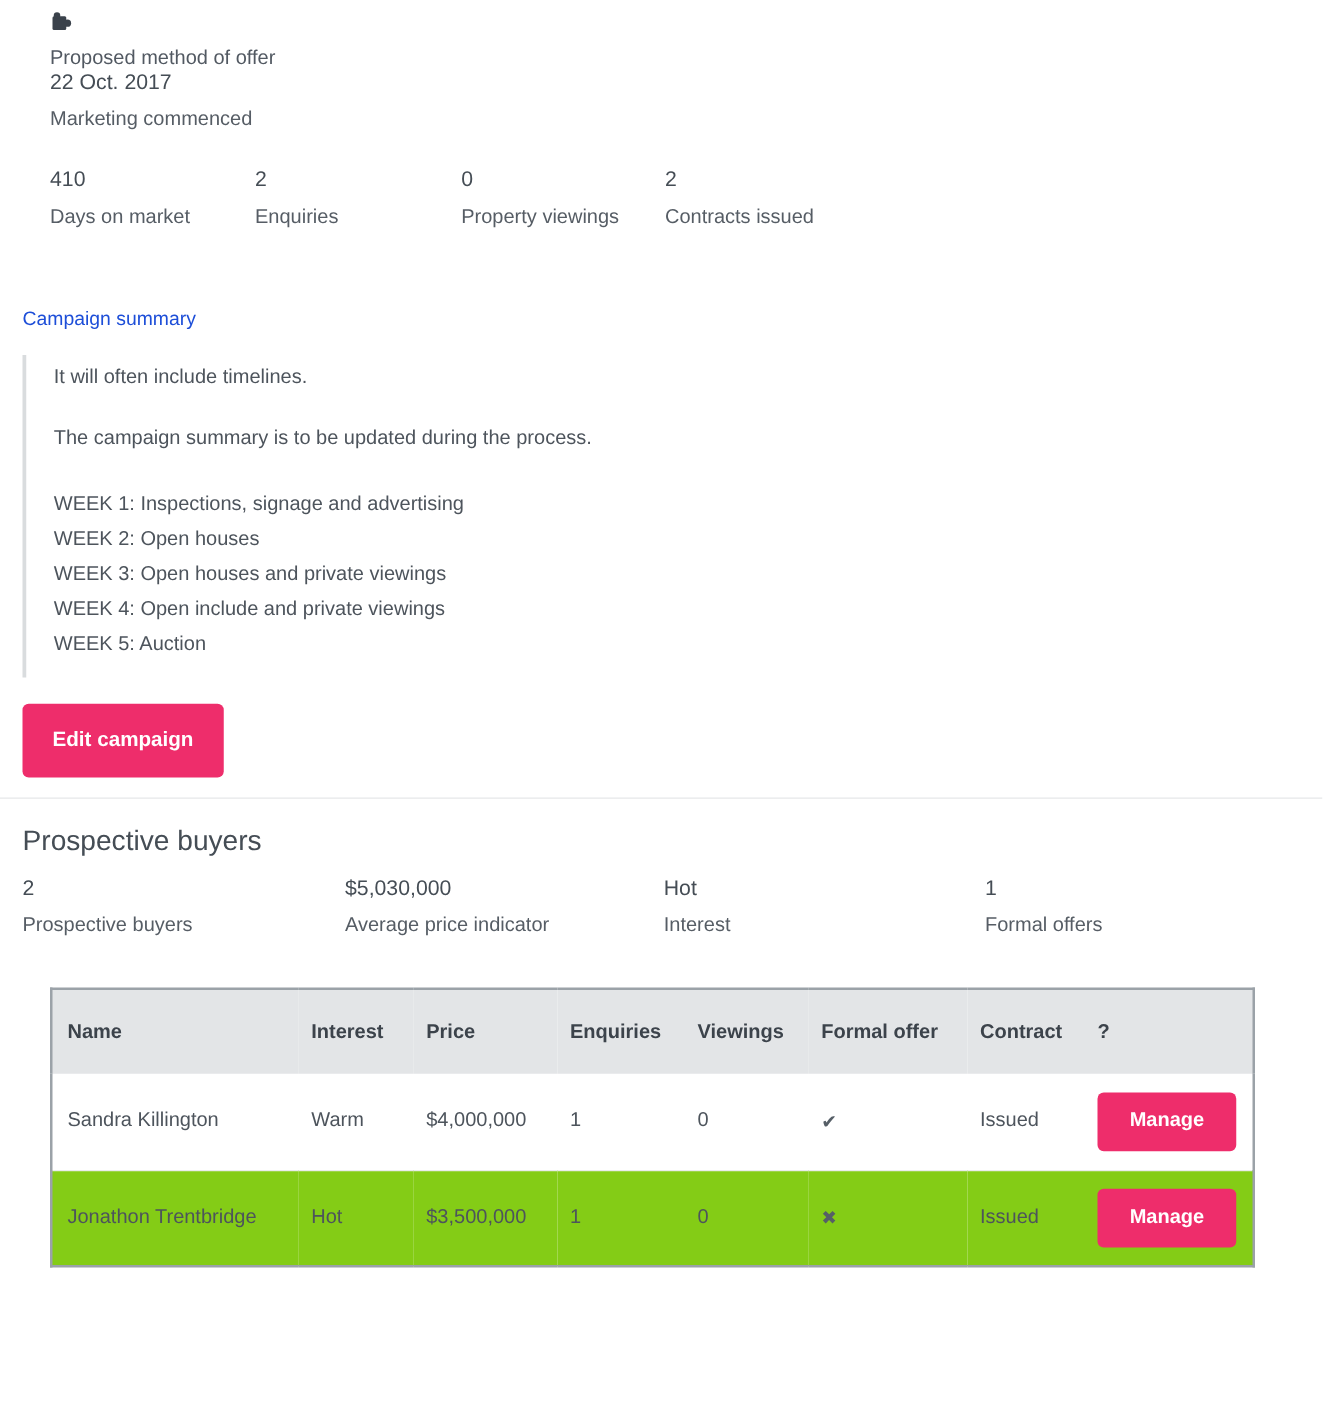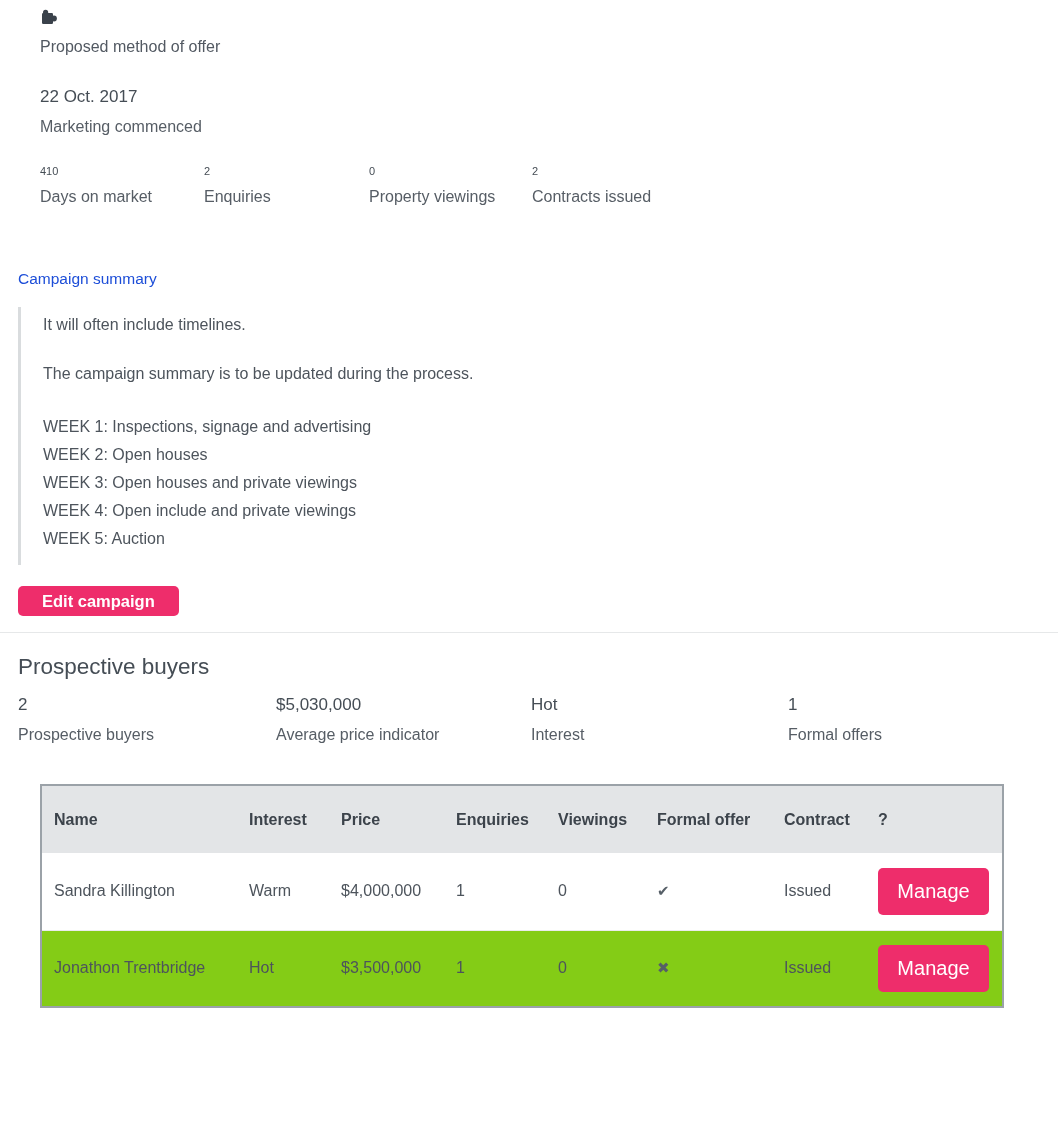--- a/index.html
+++ b/index.html
@@ -10,46 +10,46 @@
     -webkit-font-smoothing: antialiased;
   }
 
   
   .top { padding: 9px 0 0 40px; }
   .icon-wrap { height: 20px; }
   .mos-label { margin-top: 9px; font-size: 16px; color: #525962; }
   .field { }
   .field .value { font-size: 17px; color: #454d55; }
   .field .label { margin-top: 11px; font-size: 16px; color: #565d65; }
-  .f-marketing { margin-top: 31px; }
+  .f-marketing { }
   .f-price { margin-top: 29px; }
 
   .stats-row { display: flex; margin-top: 29px; }
   .stats-row .stat { }
-  .stat .value { font-size: 11px; color: #454d55; }
+  .stat .value { font-size: 17px; color: #454d55; }
   .stat .label { margin-top: 11px; font-size: 16px; color: #565d65; }
   .top .stat:nth-child(1) { width: 164px; }
   .top .stat:nth-child(2) { width: 165px; }
   .top .stat:nth-child(3) { width: 163px; }
 
   
   .campaign { margin-top: 64px; padding-left: 18px; }
   .section-label { font-size: 15.5px; color: #1d4ed8; }
   .summary-quote {
     margin-top: 19px;
     border-left: 3px solid #d9dcde;
     padding: 8px 0 12px 22px;
   }
   .summary-quote p { font-size: 16px; line-height: 19px; color: #4d545c; margin: 0 0 30px 0; }
   .weeks div { font-size: 16px; line-height: 28px; color: #4d545c; }
 
   .btn-pink {
     display: inline-block;
     margin-top: 21px;
-    height: 30px;
+    height: 59px;
     padding: 0 24px;
     background: #ee2d6b;
     border: none;
     border-radius: 5px;
     color: #ffffff;
     font-family: "Liberation Sans", "DejaVu Sans", sans-serif;
     font-size: 16.5px;
     font-weight: 600;
     cursor: pointer;
   }
@@ -104,22 +104,22 @@
     color: #565f67;
   }
   .btn-manage {
     width: 111px;
     height: 47px;
     background: #ee2d6b;
     border: none;
     border-radius: 5px;
     color: #ffffff;
     font-family: "Liberation Sans", "DejaVu Sans", sans-serif;
-    font-size: 20px;
-    font-weight: 400;
+    font-size: 16px;
+    font-weight: 700;
     cursor: pointer;
   }
 </style>
 </head>
 <body>
 
 <section class="top">
   <div class="icon-wrap">
     <svg width="20" height="19" viewBox="0 0 20 19" aria-hidden="true">
       <g fill="#3a424b">

